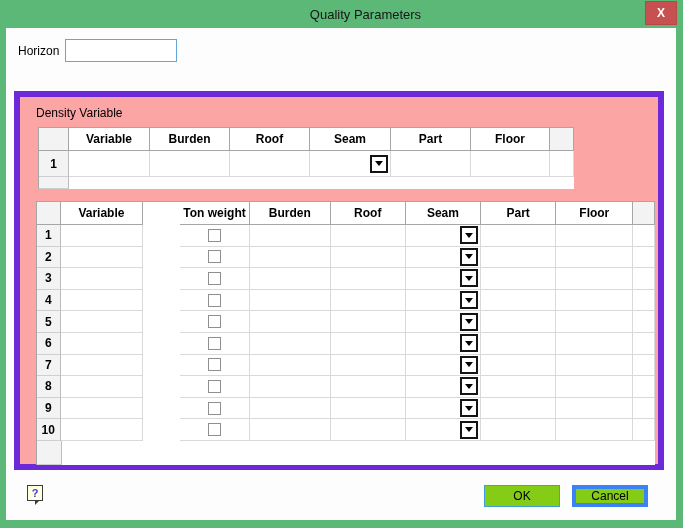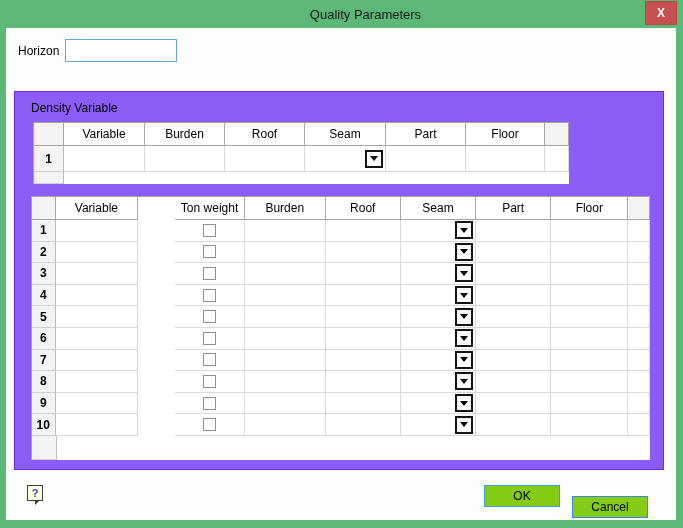--- a/index.html
+++ b/index.html
@@ -17,37 +17,37 @@
 
   .content{ position:absolute; left:6px; right:7px; top:28px; bottom:8px;
             background:#fdfdfd; }
 
   .horizon-label{ position:absolute; left:12px; top:16px; font-size:12px; color:#000; }
   .horizon-input{ position:absolute; left:59px; top:11px; width:112px; height:23px;
                   border:1px solid #66a7da; background:#fff; padding:0 4px;
                   font:12px "Liberation Sans", sans-serif; outline:none; }
 
   .panel{ position:absolute; left:8px; top:63px; width:650px; height:379px;
-          border:1px solid #6d28d9; background:#8b5cf6; }
+          border:6px solid #6d28d9; background:#fca5a5; }
   .panel-label{ position:absolute; left:16px; top:9px; font-size:12px; color:#000; }
 
   .grid{ position:absolute; background:#fff; border-top:1px solid #a6a6a6;
          border-left:1px solid #a6a6a6; }
   .t1{ left:18px; top:30px; width:536px; }
   .t2{ left:16px; top:104px; width:619px; }
 
   .grid-row{ display:flex; }
   .hrow{ height:23px; }
   .t1 .drow{ height:26px; }
   .t2 .drow{ height:21.6px; }
 
   .cell{ box-sizing:border-box; border-right:1px solid #d9d9d9;
          border-bottom:1px solid #d9d9d9; display:flex; align-items:center;
          justify-content:center; font-size:12px; background:#fff; overflow:hidden; }
-  .hcell{ font-weight:normal; border-right:1px solid #a6a6a6;
+  .hcell{ font-weight:bold; border-right:1px solid #a6a6a6;
           border-bottom:1px solid #a6a6a6; }
   .rowhdr{ background:#f3f3f3; font-weight:bold;
            border-right:1px solid #bdbdbd; border-bottom:1px solid #cfcfcf; }
   .blankhdr{ background:#f3f3f3; }
 
   
   .t1 .c0{ width:30px; } .t1 .c1{ width:81px; } .t1 .c2{ width:80px; }
   .t1 .c3{ width:80px; } .t1 .c4{ width:81px; } .t1 .c5{ width:80px; }
   .t1 .c6{ width:79px; } .t1 .c7{ width:24px; }
   
@@ -74,21 +74,21 @@
          border:1px solid #3c3c3c; background:#ffffe1; display:flex;
          align-items:center; justify-content:center; font-size:11px;
          font-weight:bold; color:#3b3bd6; cursor:pointer; }
   .help:after{ content:""; position:absolute; left:7px; bottom:-5px; width:0; height:0;
                border-top:5px solid #3c3c3c; border-right:5px solid transparent; }
 
   .btn{ position:absolute; top:457px; width:76px; height:22px; display:flex;
         align-items:center; justify-content:center; font-size:12px; color:#000;
         background:#84cc16; cursor:pointer; }
   .ok{ left:478px; border:1px solid #3e9ddd; }
-  .cancel{ left:566px; border:1px solid #3b82f6;margin-top:11px; }
+  .cancel{ left:566px; border:4px solid #3b82f6; }
 </style>
 </head>
 <body>
 
 <div class="window" style="background: rgb(92, 184, 118);">
   <div class="titlebar">
     <span class="title">Quality Parameters</span>
     <span class="close-btn" style="background: rgb(199, 81, 80);">
       <span>X</span>
     </span>

